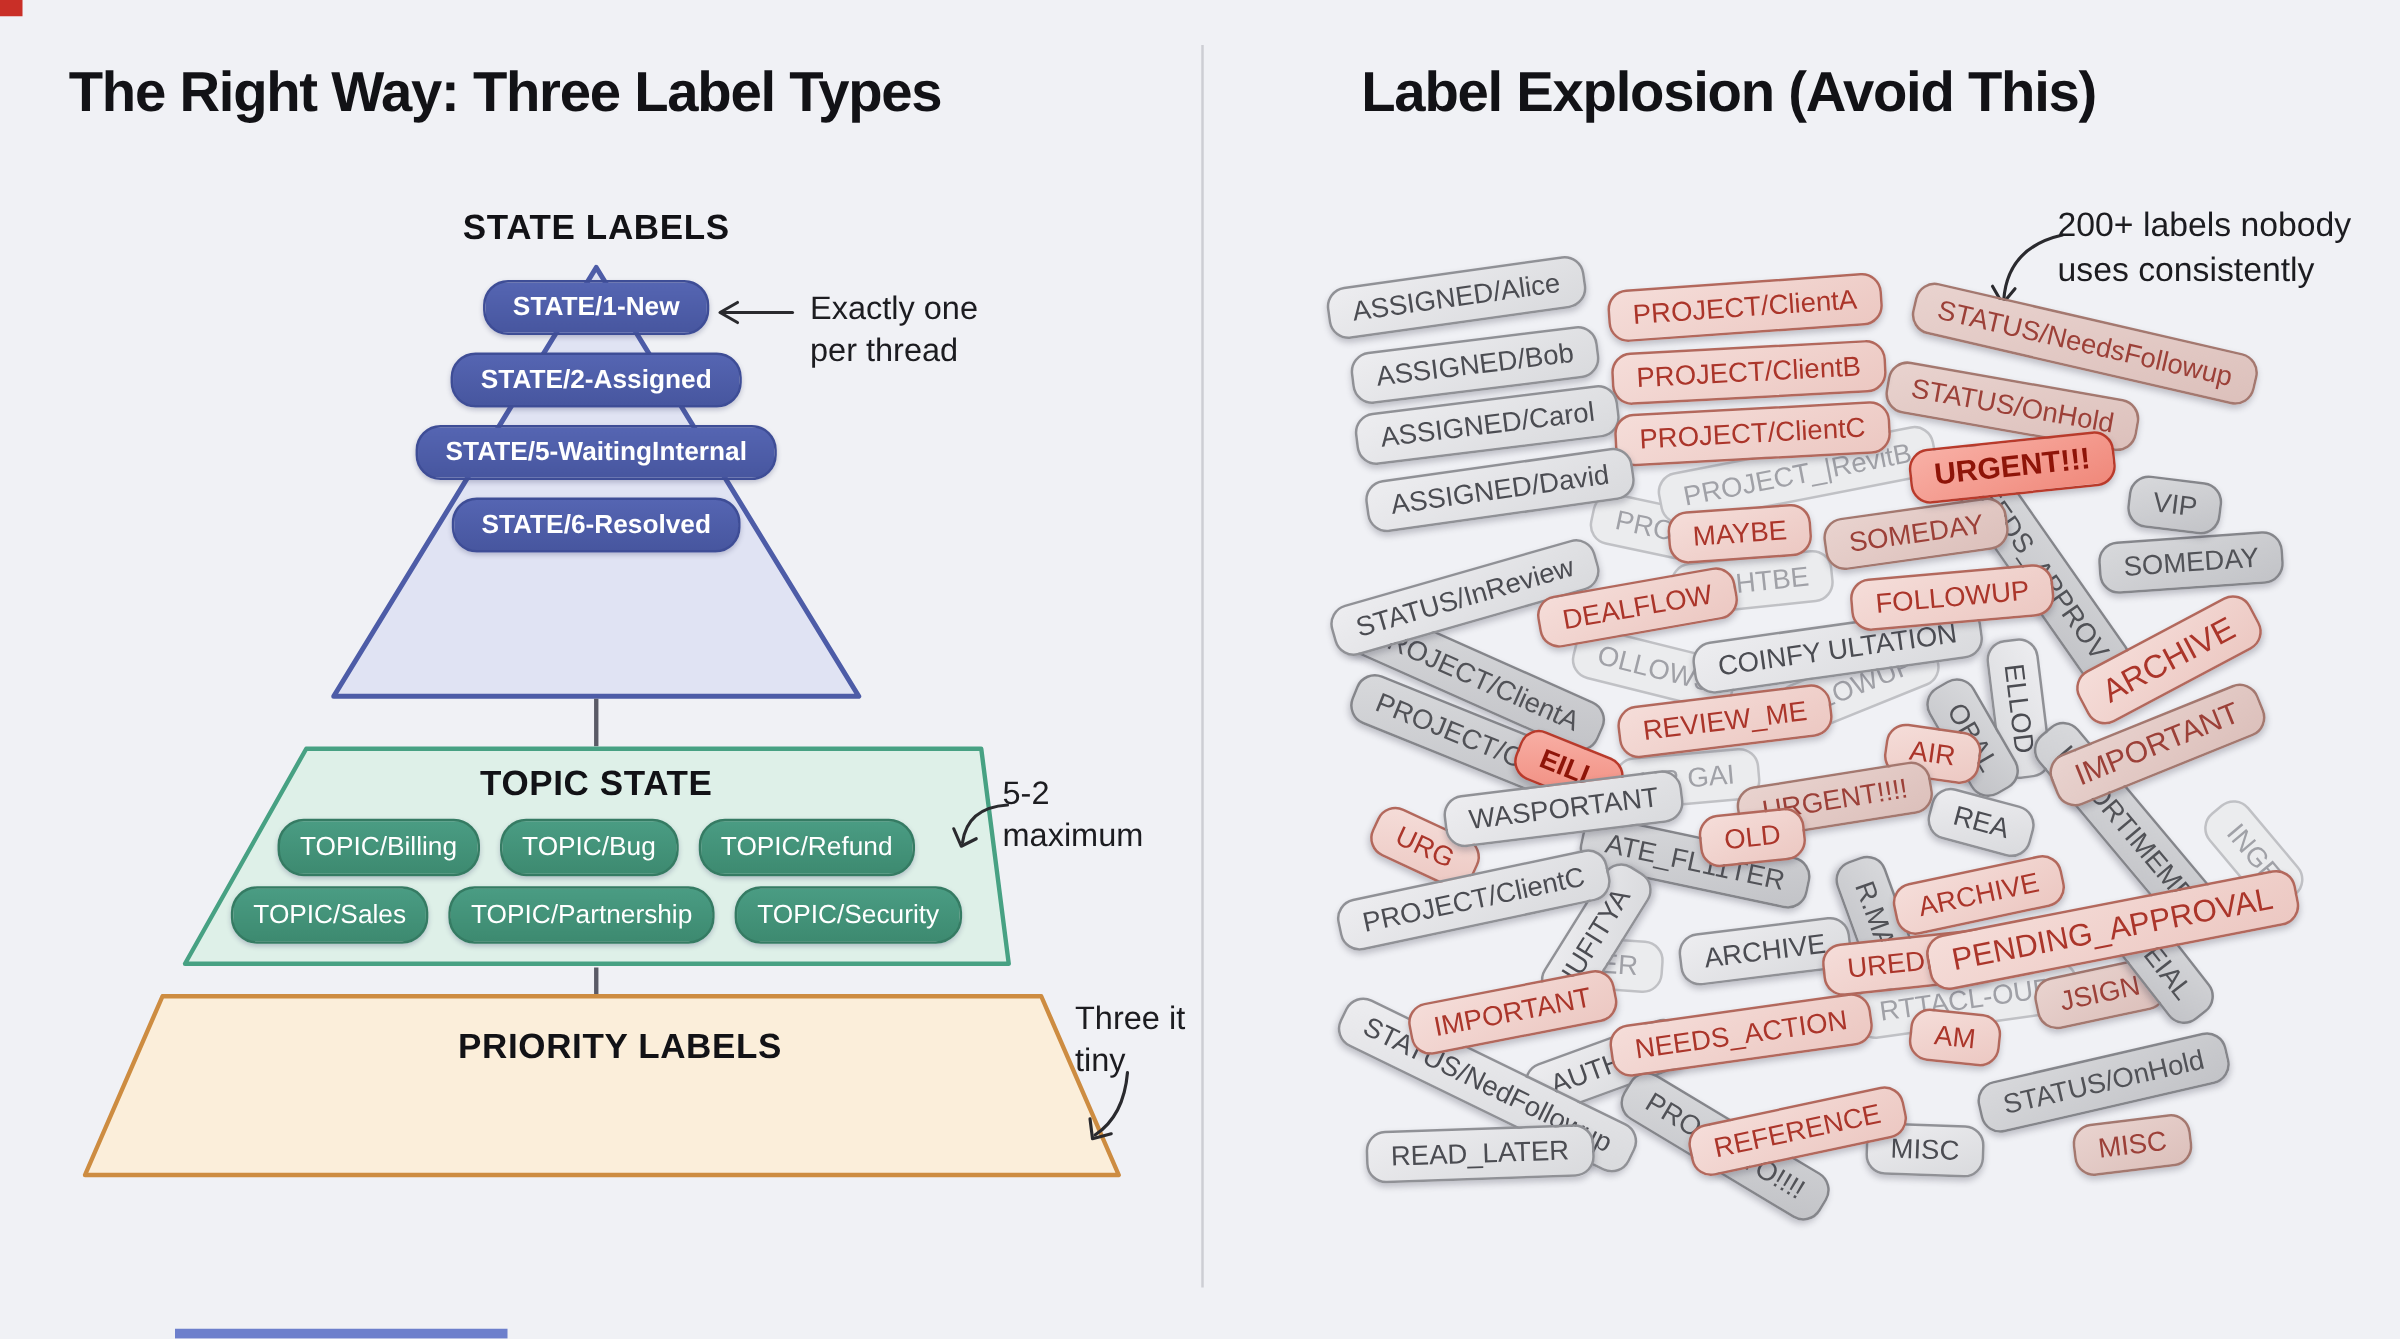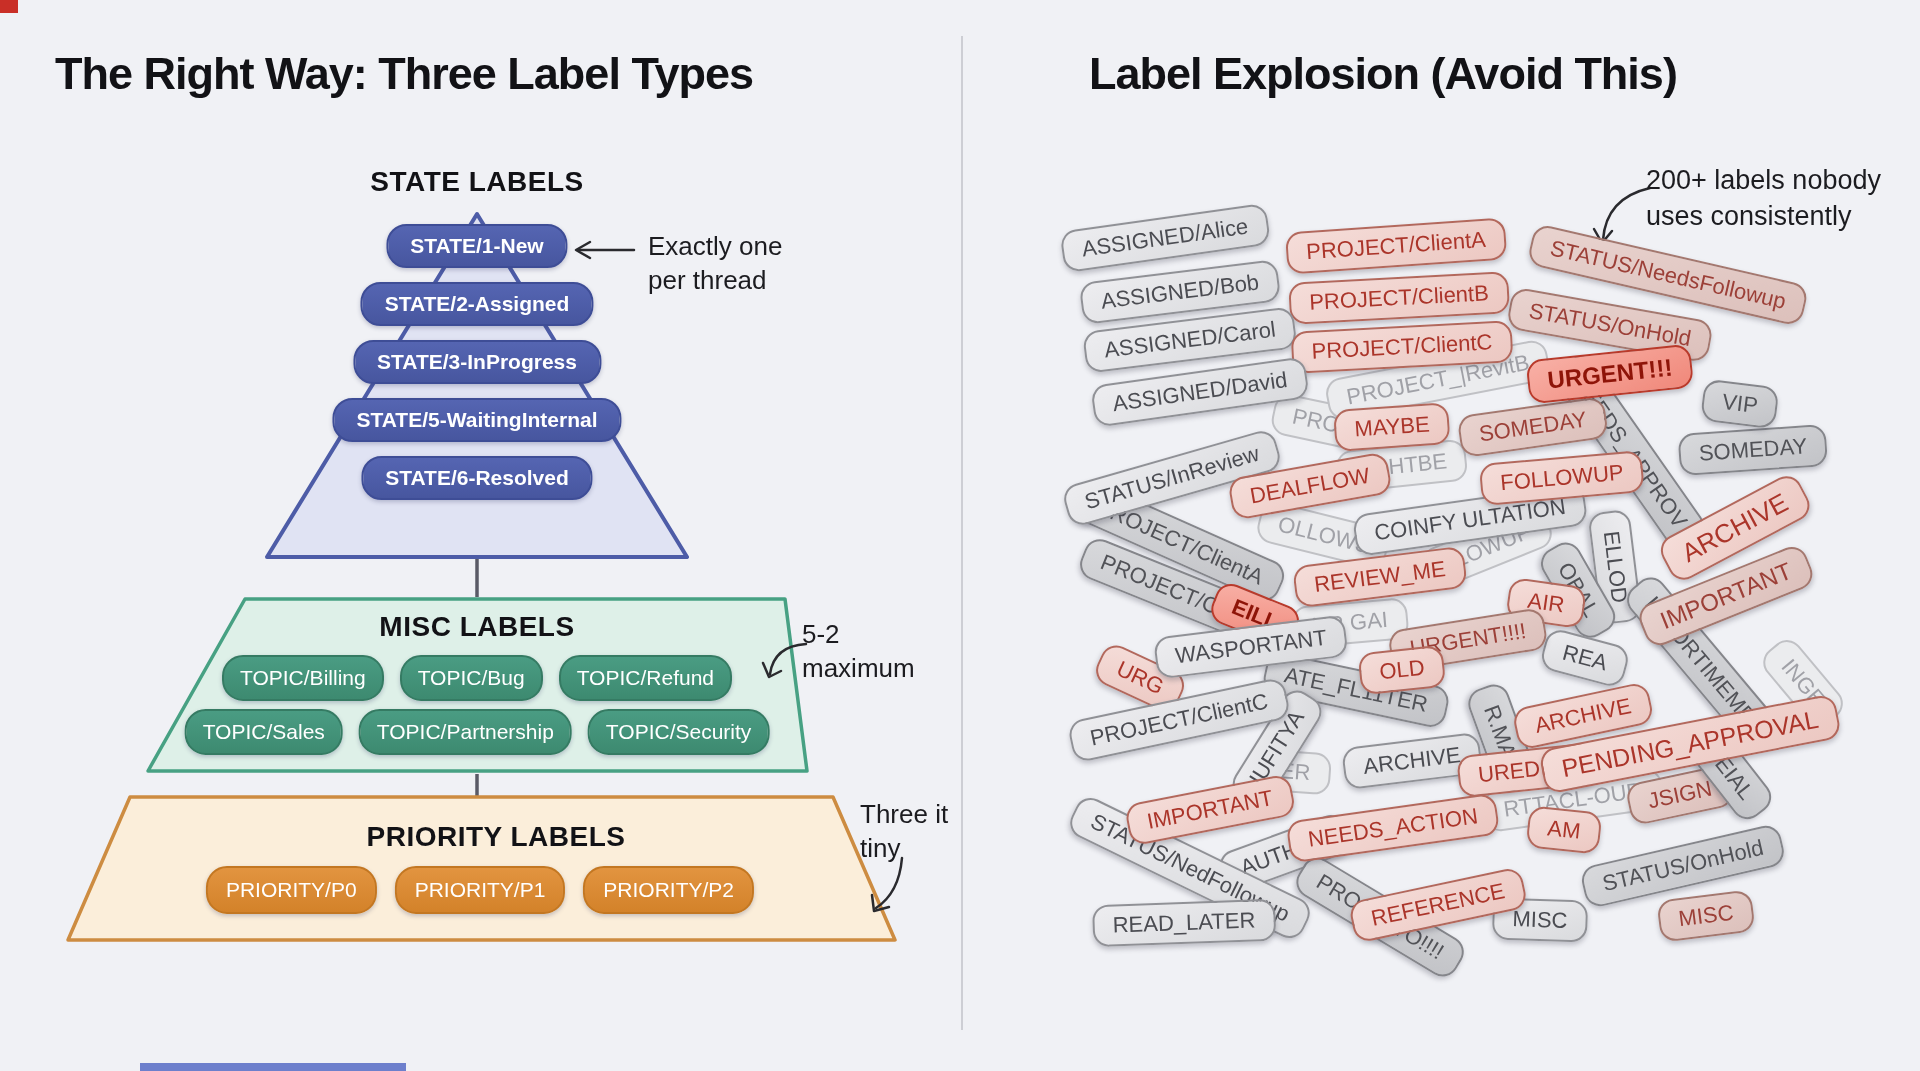--- a/index.html
+++ b/index.html
@@ -72,46 +72,39 @@
     </g>
   </svg>
 
   <div class="abs panel-title" style="left:55px;top:48px;">The Right Way: Three Label Types</div>
 
   <div class="abs section-header" style="left:477px;top:166px;">STATE LABELS</div>
   <div class="stack" style="left:477px;top:224px;transform:translateX(-50%);gap:14px;">
 
   <div class="pill state-pill">STATE/1-New</div>
       <div class="pill state-pill">STATE/2-Assigned</div>
-      <div class="pill state-pill">STATE/3-InProgress</div>
       <div class="pill state-pill">STATE/5-WaitingInternal</div>
       <div class="pill state-pill">STATE/6-Resolved</div>
     </div>
 
-  <div class="abs section-header" style="left:477px;top:611px;">MISC LABELS</div>
+  <div class="abs section-header" style="left:477px;top:611px;">TOPIC STATE</div>
   <div class="rowflex" style="left:477px;top:655px;gap:16px;">
 
   <div class="pill topic-pill">TOPIC/Billing</div>
       <div class="pill topic-pill">TOPIC/Bug</div>
       <div class="pill topic-pill">TOPIC/Refund</div>
     </div>
   <div class="rowflex" style="left:477px;top:709px;gap:16px;">
 
   <div class="pill topic-pill">TOPIC/Sales</div>
       <div class="pill topic-pill">TOPIC/Partnership</div>
       <div class="pill topic-pill">TOPIC/Security</div>
     </div>
 
   <div class="abs section-header" style="left:496px;top:821px;">PRIORITY LABELS</div>
-  <div class="rowflex" style="left:480px;top:866px;gap:18px;">
-
-  <div class="pill priority-pill">PRIORITY/P0</div>
-      <div class="pill priority-pill">PRIORITY/P1</div>
-      <div class="pill priority-pill">PRIORITY/P2</div>
-    </div>
 
 
   <div class="abs annotation" style="left:648px;top:230px;">Exactly one
 per thread</div>
   <div class="abs annotation" style="left:802px;top:618px;">5-2
 maximum</div>
   <div class="abs annotation" style="left:860px;top:798px;">Three it
 tiny</div>
 
   <div class="abs panel-title" style="left:1089px;top:48px;">Label Explosion (Avoid This)</div>

